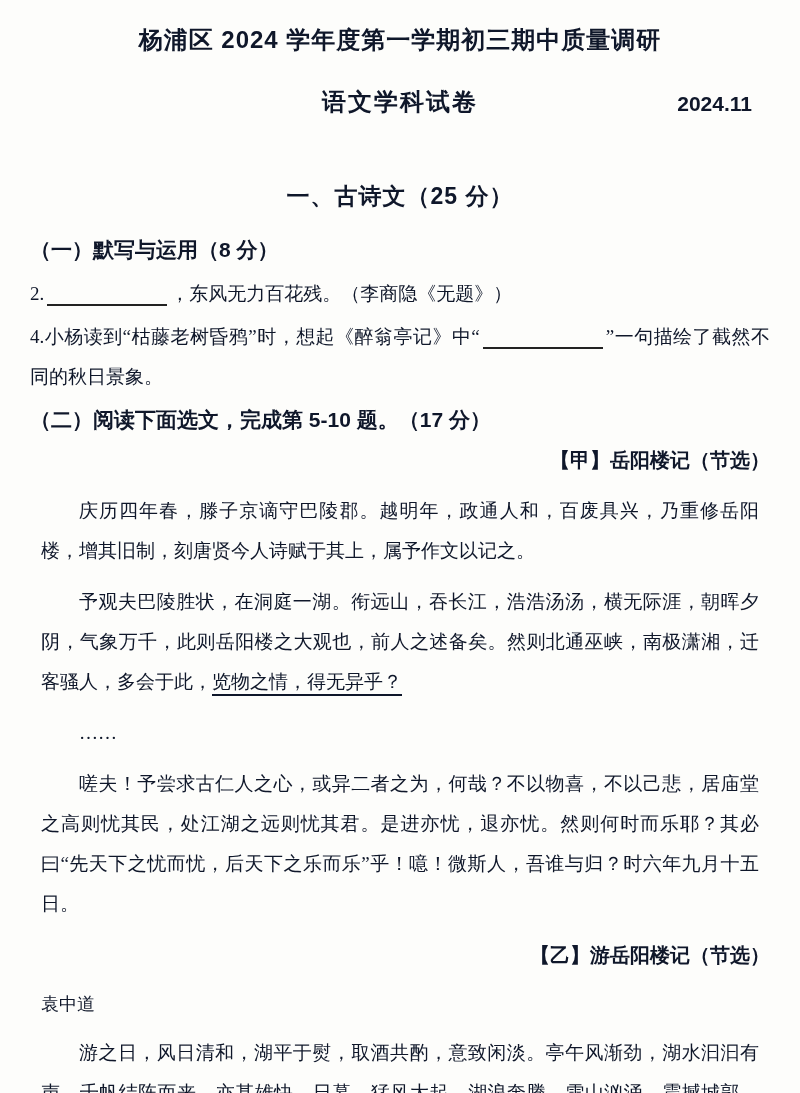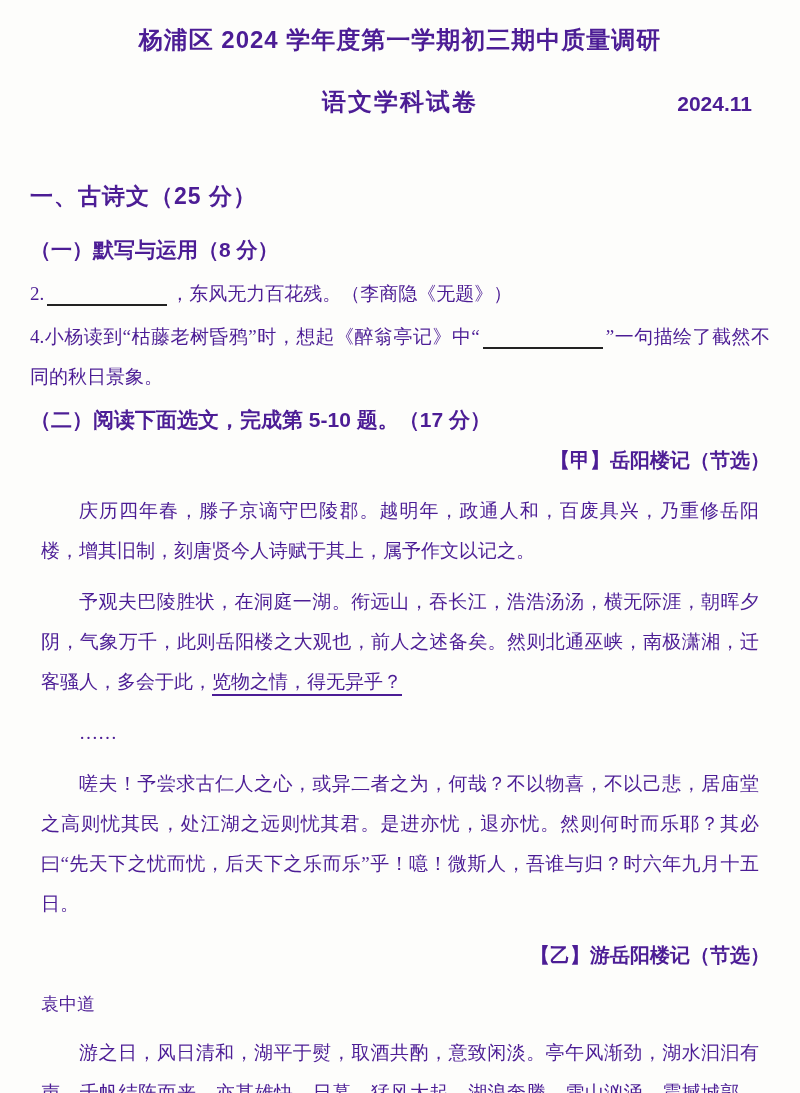--- a/index.html
+++ b/index.html
@@ -9,21 +9,21 @@
   }
   .page {
     position: relative;
     width: 800px;
     height: 1093px;
     margin: 0;
     background: #fdfdfb;
     overflow: hidden;
     box-sizing: border-box;
     padding: 24px 30px 0 30px;
-    color: #4c1d95;
+    color: #0f172a;
     font-family: "Liberation Serif", "DejaVu Serif", serif;
   }
   .exam-title {
     text-align: center;
     font-family: "Liberation Sans", "DejaVu Sans", sans-serif;
     font-weight: 700;
     font-size: 24px;
     letter-spacing: 1px;
     line-height: 32px;
   }
@@ -44,21 +44,21 @@
     position: absolute;
     top: 2px;
     right: 18px;
     font-family: "Liberation Sans", "DejaVu Sans", sans-serif;
     font-weight: 700;
     font-size: 21px;
     line-height: 32px;
   }
   .section-heading {
     margin-top: 62px;
-    text-align: left;
+    text-align: center;
     font-family: "Liberation Sans", "DejaVu Sans", sans-serif;
     font-weight: 700;
     font-size: 23px;
     letter-spacing: 1px;
     line-height: 32px;
   }
   .part-heading {
     margin-top: 22px;
     font-family: "Liberation Sans", "DejaVu Sans", sans-serif;
     font-weight: 700;

